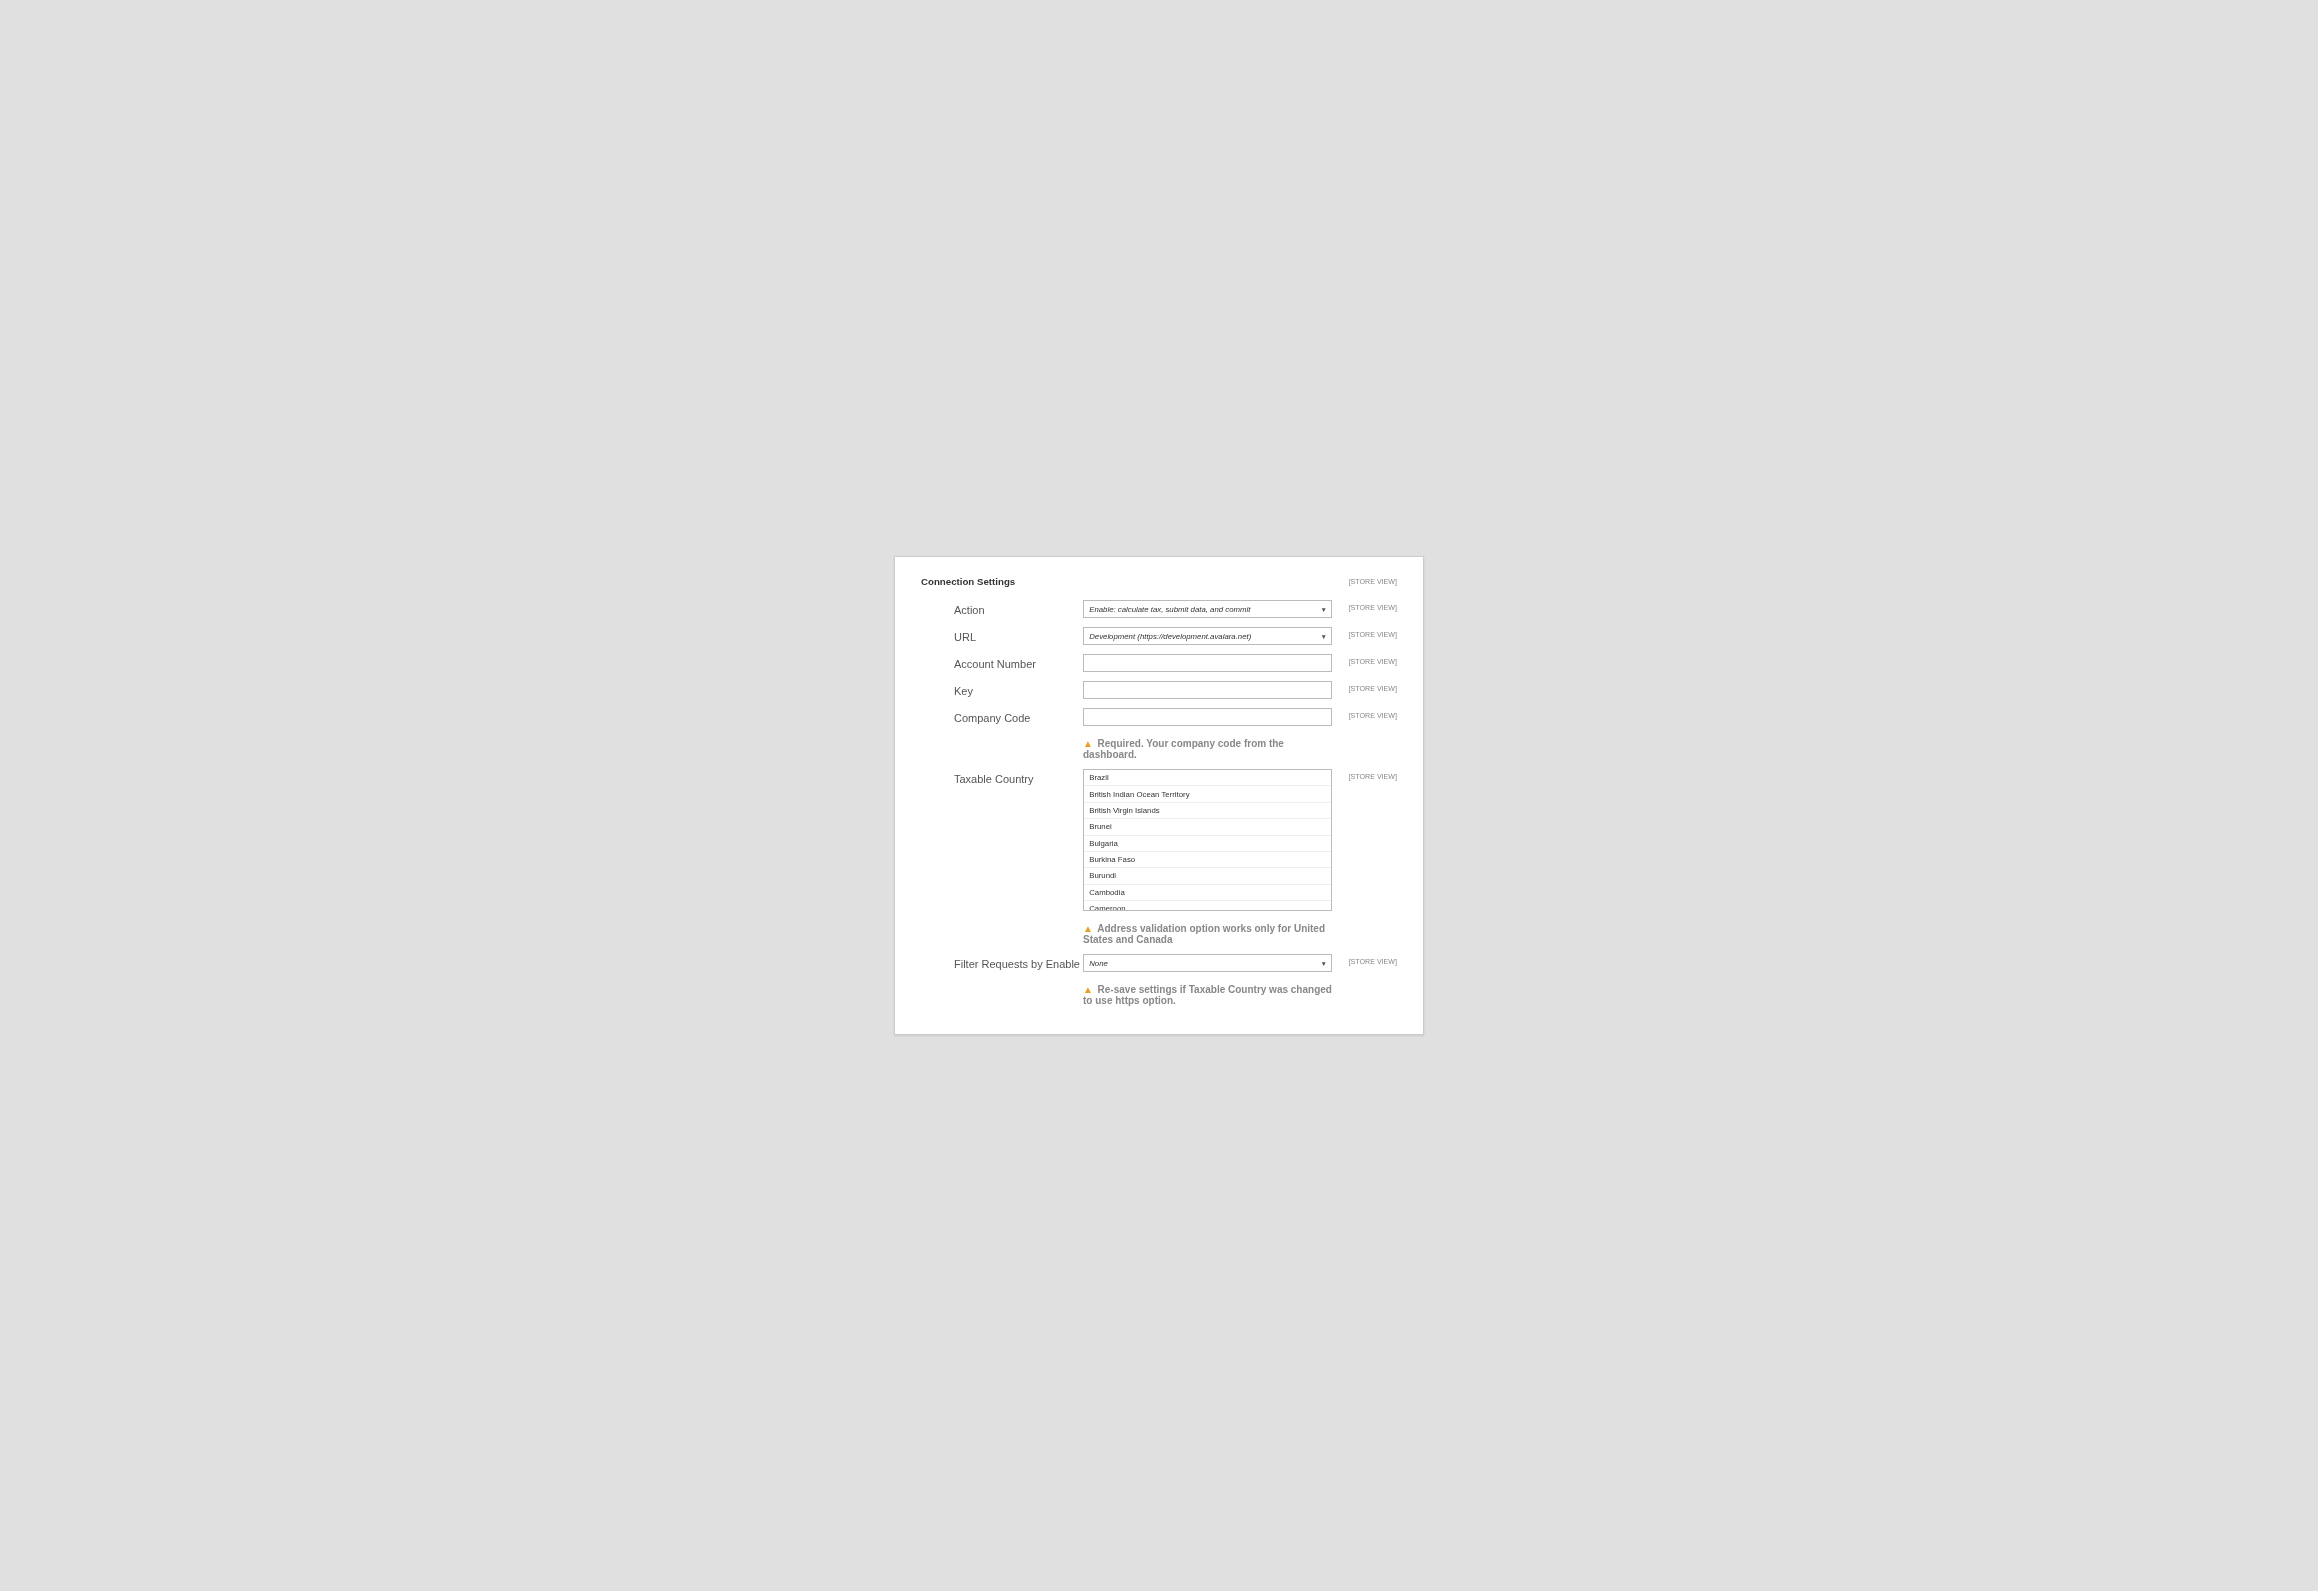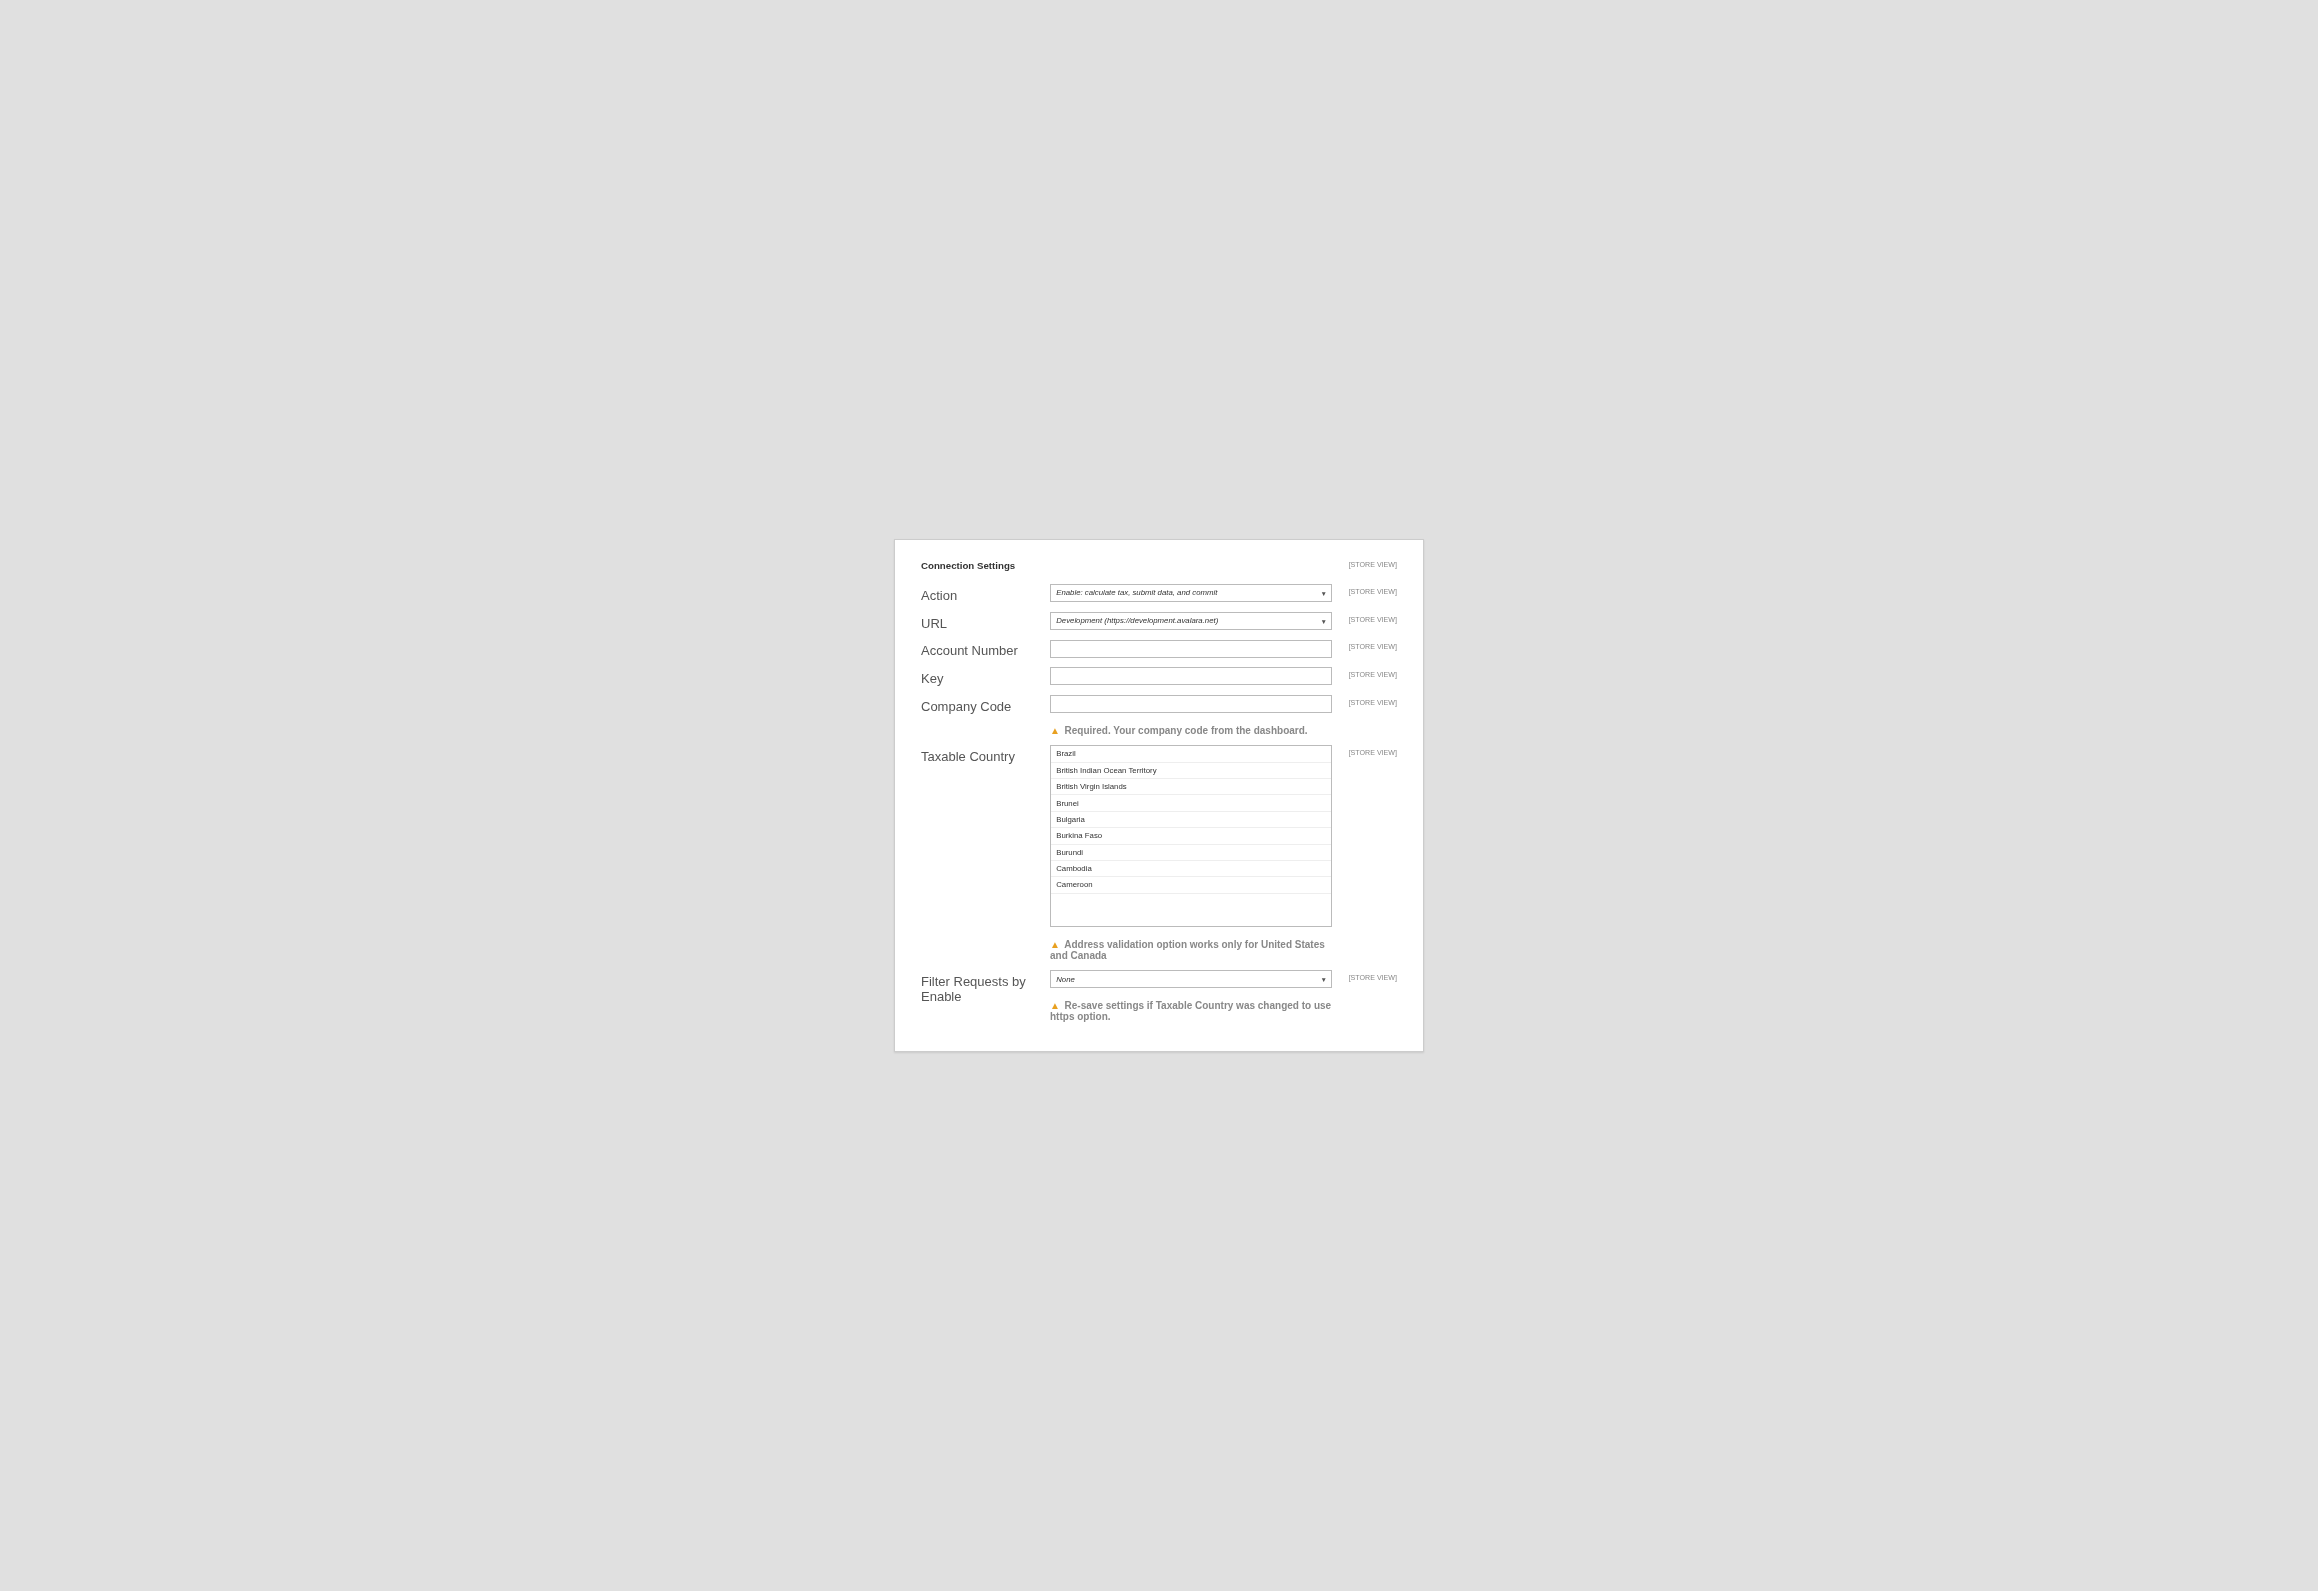--- a/index.html
+++ b/index.html
@@ -49,21 +49,22 @@
       display: flex;
       align-items: flex-start;
       margin-bottom: 9px;
     }
 
     .form-label {
       width: 129px;
       min-width: 129px;
       padding-top: 3.9px;
       color: #555;
-      font-size: 13px;
+      font-size: 11px;
+      margin-left: 33px;
     }
 
     .form-control-wrap {
       flex: 1;
     }
 
     .form-store-view {
       width: 65px;
       text-align: right;
       font-size: 7.1px;
@@ -129,21 +130,21 @@
     .listbox-container {
       position: relative;
       width: 100%;
     }
 
     .listbox {
       width: 100%;
       border: 0.6px solid #bbb;
       background: #fff;
       overflow-y: scroll;
-      height: 182px;
+      height: 142px;
       list-style: none;
     }
 
     .listbox li {
       padding: 3.2px 5.2px;
       font-size: 7.8px;
       cursor: pointer;
       border-bottom: 0.6px solid #eee;
       color: #333;
     }

